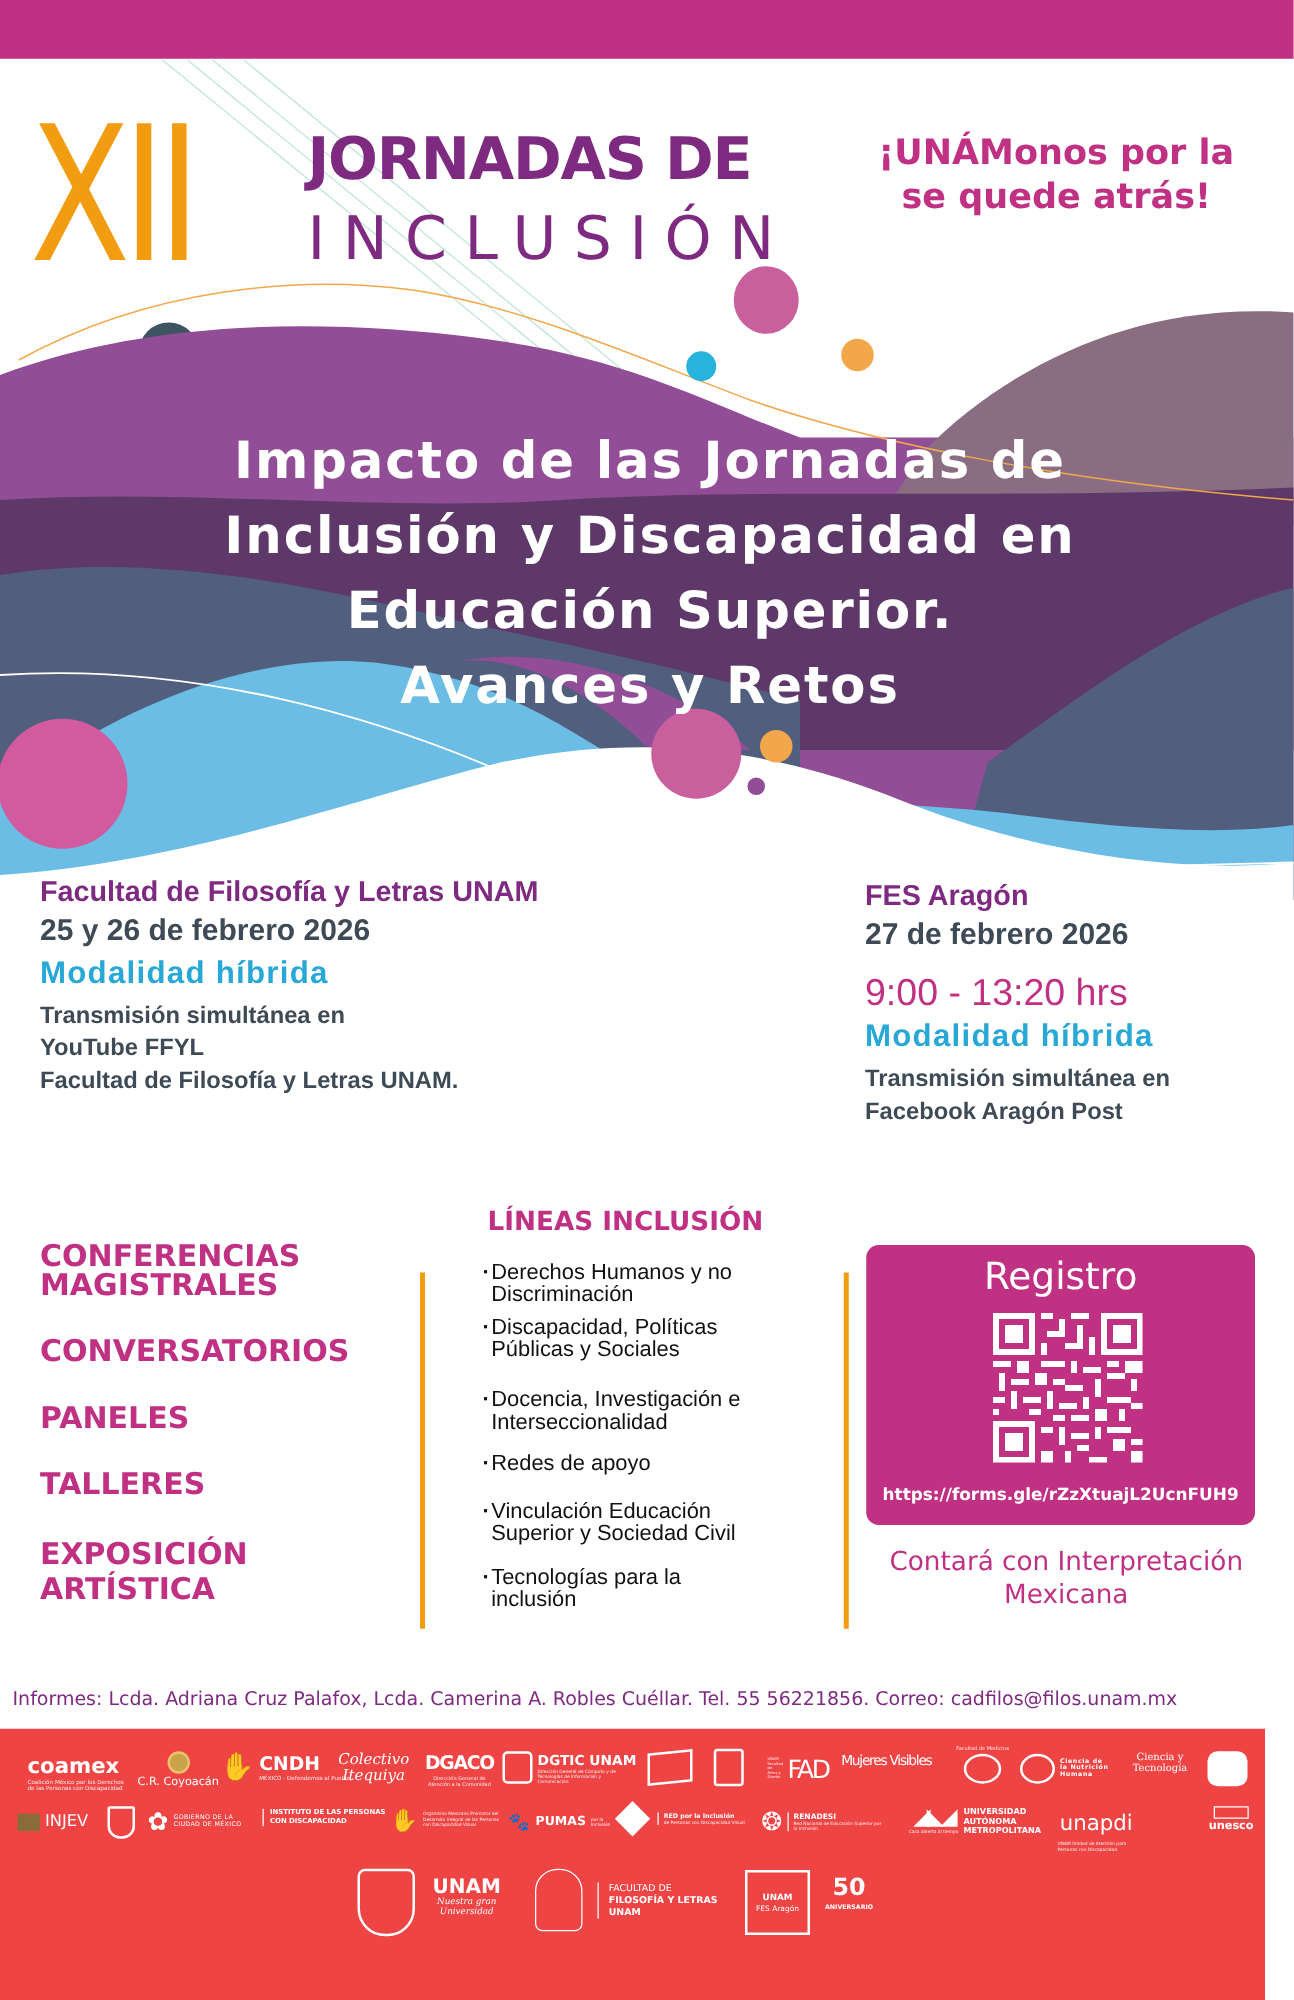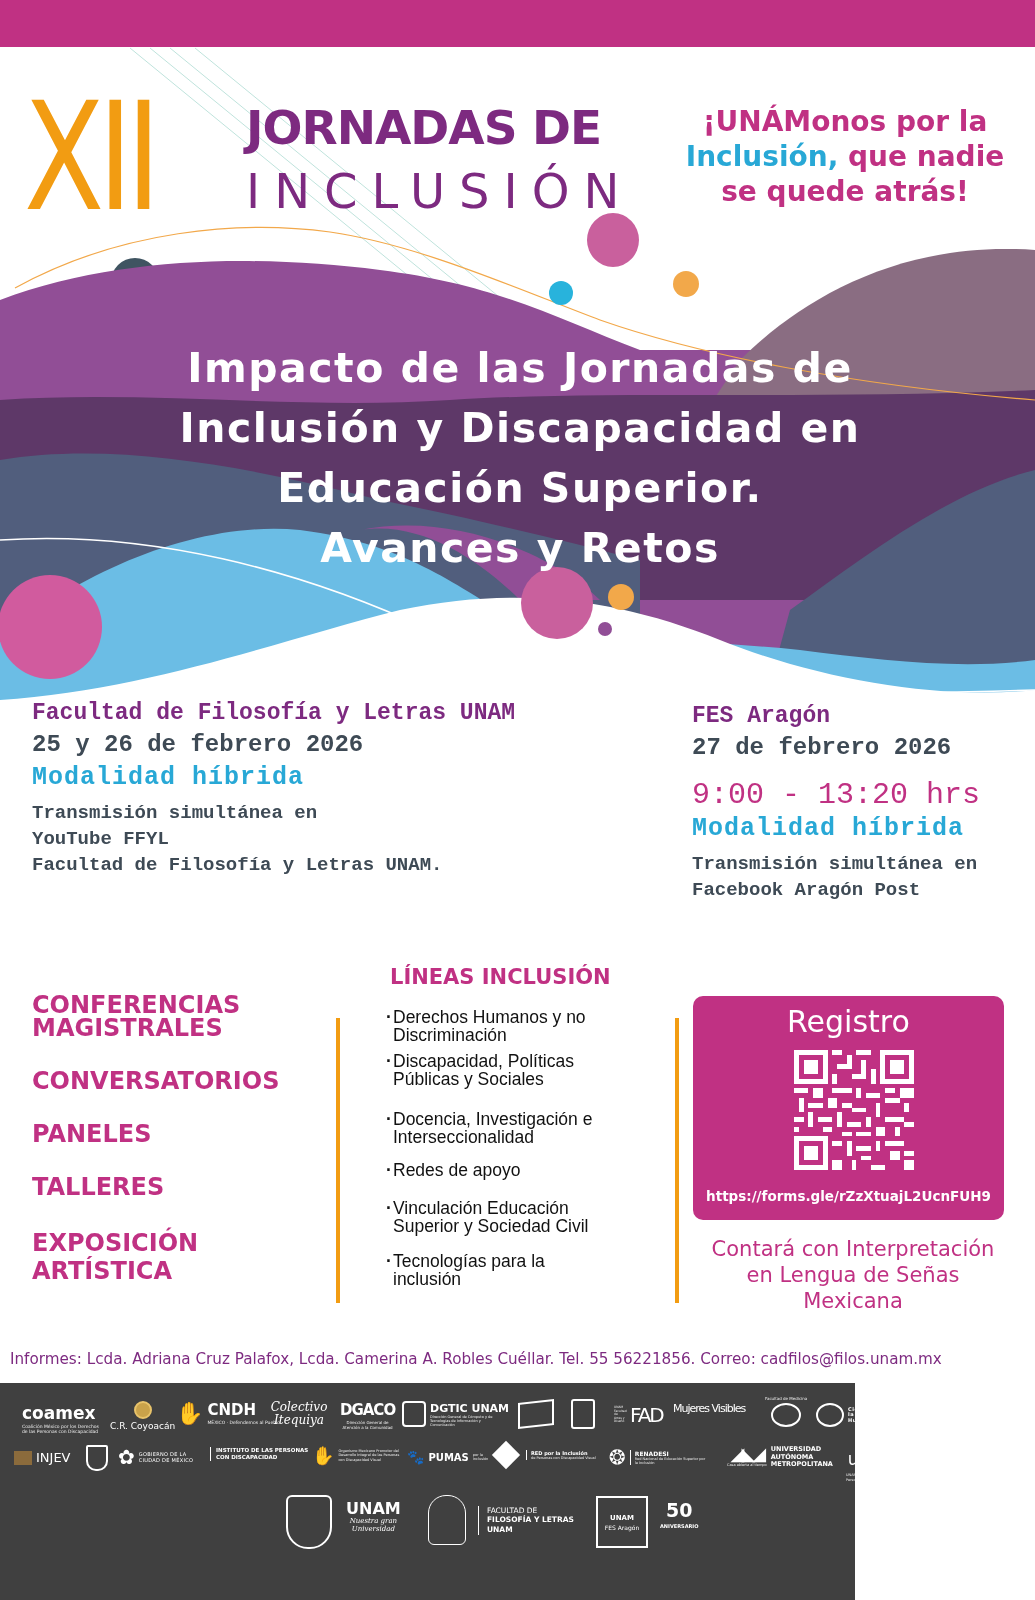--- a/index.html
+++ b/index.html
@@ -6,42 +6,42 @@
   html,body{width:1035px;height:1600px;background:#ffffff;overflow:hidden;}
   body{position:relative;font-family:"Liberation Sans","DejaVu Sans",sans-serif;}
   .topbar{position:absolute;left:0;top:0;width:1035px;height:47px;background:#c03183;}
   .deco{position:absolute;left:0;top:0;width:1035px;height:720px;}
   .xii{position:absolute;left:24px;top:92px;font-family:"DejaVu Sans",sans-serif;font-size:150px;line-height:130px;color:#f29c12;font-weight:400;letter-spacing:-8px;transform:scaleX(0.78);transform-origin:left top;}
   .jornadas{position:absolute;left:246px;top:100px;font-family:"DejaVu Sans",sans-serif;font-weight:bold;font-size:47px;color:#7d2a80;letter-spacing:-1px;}
   .inclusion{position:absolute;left:246px;top:163px;font-family:"DejaVu Sans",sans-serif;font-size:48px;color:#7d2a80;letter-spacing:14px;}
   .slogan{position:absolute;left:670px;top:104px;width:350px;text-align:center;font-family:"DejaVu Sans",sans-serif;font-weight:bold;font-size:28px;line-height:35px;color:#c03183;}
   .slogan .blue{color:#28a8d6;}
   .maintitle{position:absolute;left:90px;top:338px;width:860px;text-align:center;font-family:"DejaVu Sans",sans-serif;font-weight:bold;font-size:41px;line-height:60px;color:#ffffff;letter-spacing:1.5px;}
-  .venue{position:absolute;font-family:Liberation Mono, monospace;}
+  .venue{position:absolute;font-family:Liberation Sans, sans-serif;}
   .venue .name{font-weight:bold;font-size:23px;color:#7d2a80;line-height:30px;}
   .venue .date{font-weight:bold;font-size:24px;color:#3e4a55;line-height:34px;}
   .venue .hours{font-size:30px;color:#c03183;margin-top:12px;line-height:36px;}
   .venue .mode{font-weight:bold;font-size:25px;color:#28a8d6;line-height:32px;letter-spacing:1px;}
   .venue .trans{font-weight:bold;font-size:19px;color:#3e4a55;line-height:26px;margin-top:6px;}
   .v1{left:32px;top:698px;width:560px;}
   .v2{left:692px;top:701px;width:340px;}
   .activities{position:absolute;left:32px;top:994px;width:300px;font-family:"DejaVu Sans",sans-serif;font-weight:bold;color:#c03183;font-size:24px;line-height:23px;}
   .activities .act{position:absolute;left:0;}
   .vline{position:absolute;width:4px;background:#f29c12;}
   .lines-title{position:absolute;left:390px;top:965px;font-family:"DejaVu Sans",sans-serif;font-weight:bold;font-size:21px;color:#c03183;}
   .themes{position:absolute;left:386px;top:1002px;width:280px;font-family:"Liberation Sans",sans-serif;font-size:17.5px;line-height:18px;color:#111;}
   .themes .th{position:absolute;left:0;padding-left:7px;}
   .themes .th::before{content:"·";position:absolute;left:0;top:0;font-weight:bold;}
   .reg{position:absolute;left:693px;top:996px;width:311px;height:224px;background:#c03183;border-radius:10px;}
   .reg .title{position:absolute;left:0;width:100%;top:8px;text-align:center;font-family:"DejaVu Sans",sans-serif;font-size:30px;color:#fff;}
   .reg .qr{position:absolute;left:101px;top:54px;width:120px;height:120px;}
   .reg .url{position:absolute;left:0;width:100%;top:192px;text-align:center;font-family:"DejaVu Sans",sans-serif;font-weight:bold;font-size:13.5px;color:#fff;}
   .lsm{position:absolute;left:688px;top:1236px;width:330px;text-align:center;font-family:"DejaVu Sans",sans-serif;font-size:21px;line-height:26px;color:#c03183;}
   .info{position:absolute;left:10px;top:1350px;width:1020px;font-family:"DejaVu Sans",sans-serif;font-size:15.2px;color:#7d2a80;white-space:nowrap;}
-  .logos{position:absolute;left:0;top:1383px;width:855px;height:217px;background:#404040;}
+  .logos{position:absolute;left:0;top:1383px;width:1012px;height:217px;background:#ef4444;}
   .logo{position:absolute;color:#fff;font-family:"DejaVu Sans",sans-serif;display:flex;align-items:center;gap:4px;white-space:nowrap;}
   .logo .big{font-weight:bold;}
   .logo .small{font-size:6px;line-height:7px;opacity:.9;}
   .logo .mark{display:inline-block;border:2px solid #fff;border-radius:50%;}
 </style>
 </head>
 <body>
 
 <div class="topbar"></div>
 
@@ -83,21 +83,20 @@
   <ellipse cx="621" cy="597" rx="13" ry="13" fill="#f2a84a"></ellipse>
   <ellipse cx="605" cy="629" rx="7" ry="7" fill="#914e96"></ellipse>
 </svg>
 
 <div class="xii">XII</div>
 <div class="jornadas">JORNADAS DE</div>
 <div class="inclusion">INCLUSIÓN</div>
 
 <div class="slogan">
   <div>¡UNÁMonos por la</div>
-  <div><span class="blue">Inclusión,</span><span> que nadie</span></div>
   <div>se quede atrás!</div>
 </div>
 
 <div class="maintitle">
   <div>Impacto de las Jornadas de</div>
   <div>Inclusión y Discapacidad en</div>
   <div>Educación Superior.</div>
   <div>Avances y Retos</div>
 </div>
 
@@ -239,21 +238,20 @@
         <rect x="14" y="22" width="2" height="1"></rect>
         <rect x="16" y="24" width="3" height="1"></rect>
         <rect x="23" y="23" width="2" height="2"></rect>
     </g>
   </svg>
   <div class="url">https://forms.gle/rZzXtuajL2UcnFUH9</div>
 </div>
 
 <div class="lsm">
   <div>Contará con Interpretación</div>
-  <div>en Lengua de Señas</div>
   <div>Mexicana</div>
 </div>
 
 <div class="info">Informes: Lcda. Adriana Cruz Palafox, Lcda. Camerina A. Robles Cuéllar.  Tel. 55 56221856. Correo: cadfilos@filos.unam.mx</div>
 
 <div class="logos">
 
   <div class="logo" style="left:22px;top:20px;flex-direction:column;align-items:flex-start;gap:1px;">
     <span class="big" style="font-size:17px;">coamex</span>
     <span class="small" style="width:82px;white-space:normal;font-size:4.5px;line-height:5px;">Coalición México por los Derechos de las Personas con Discapacidad</span>

